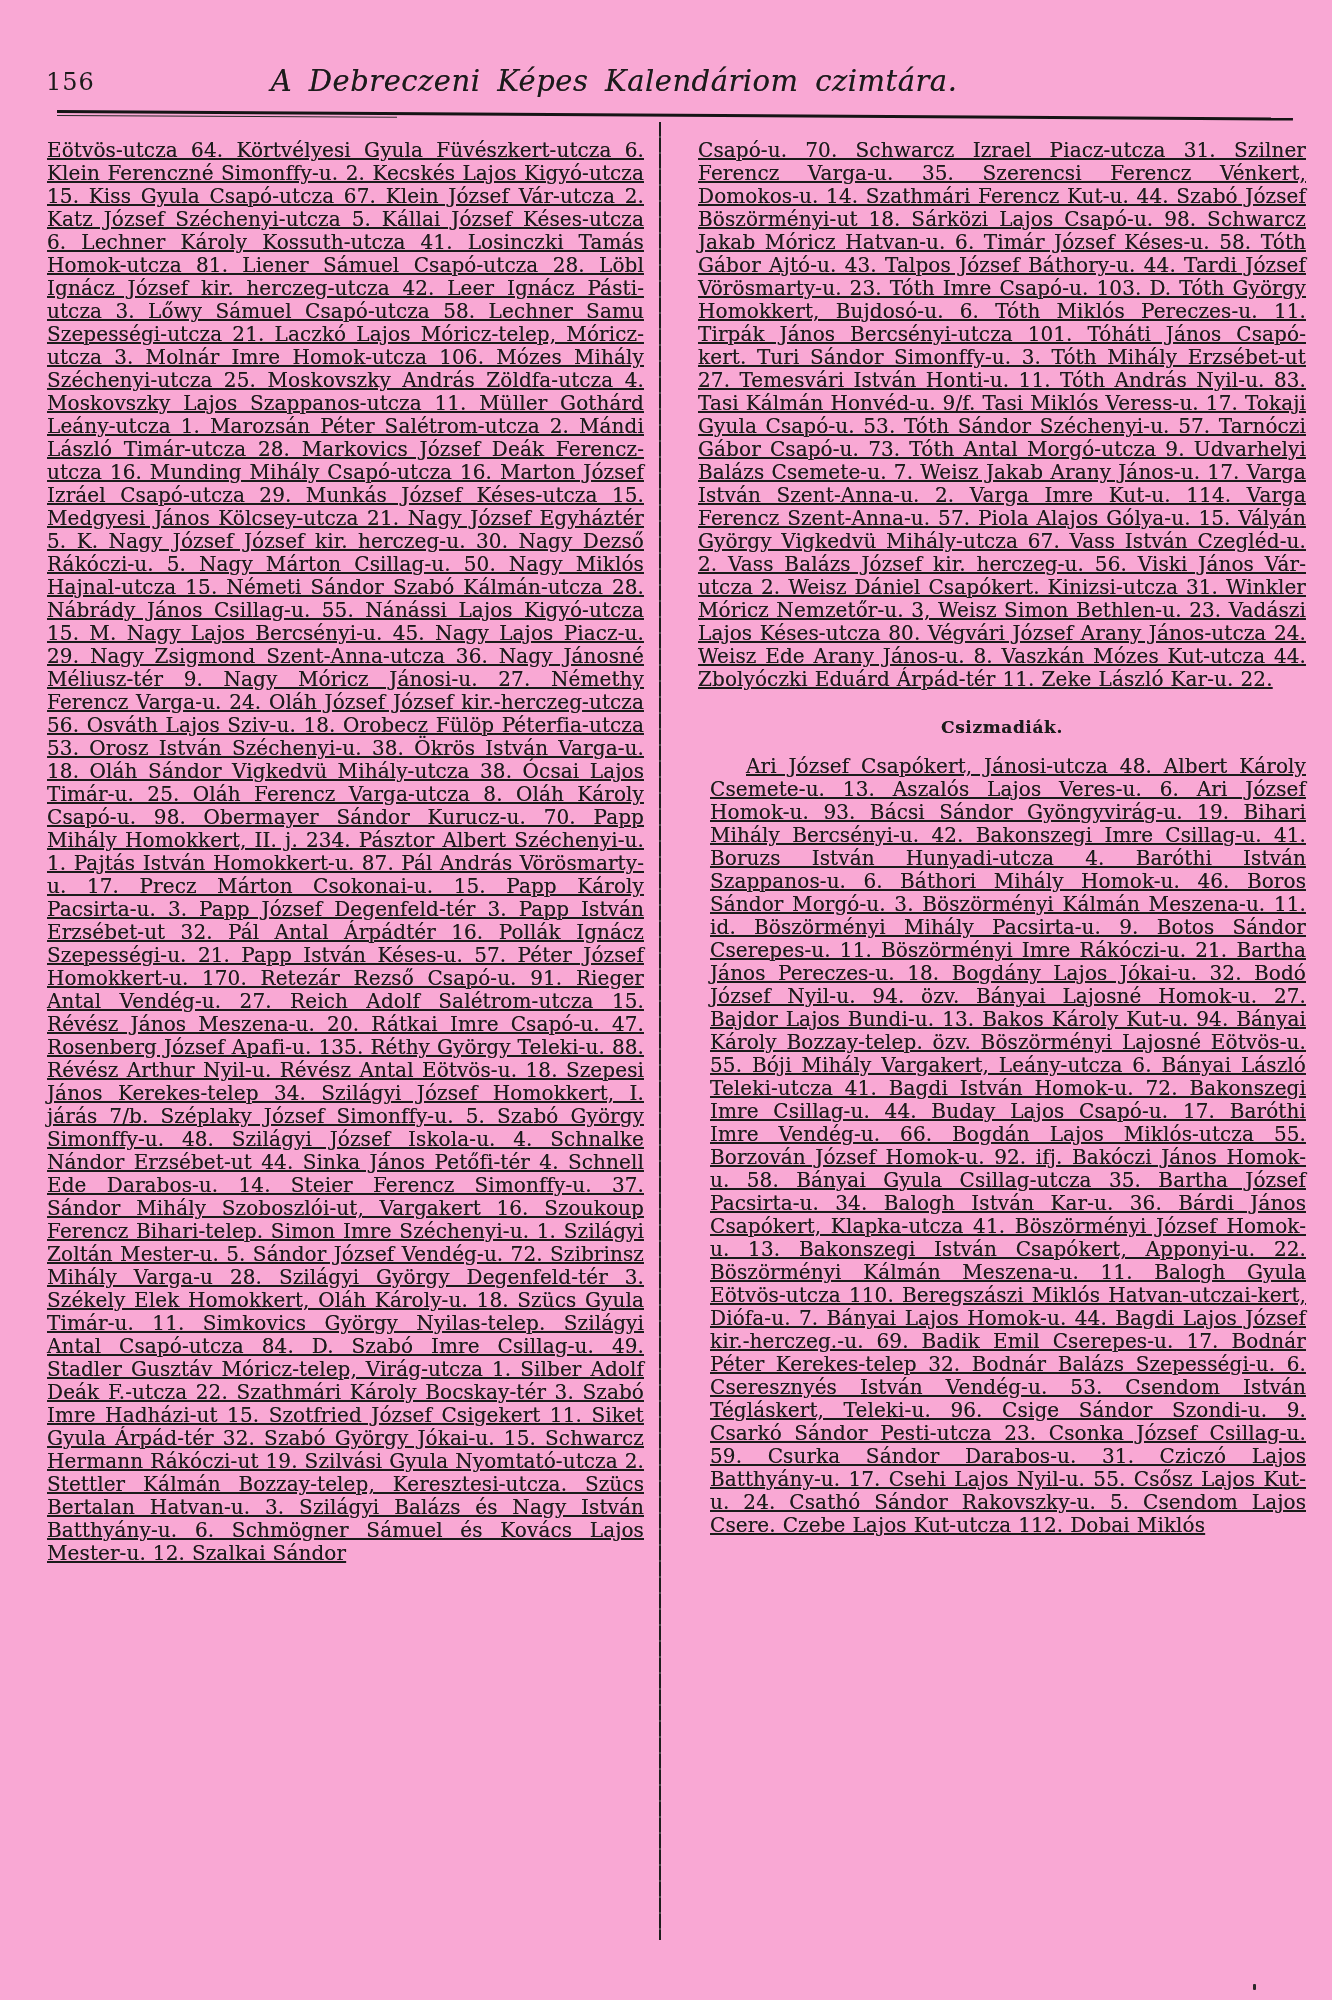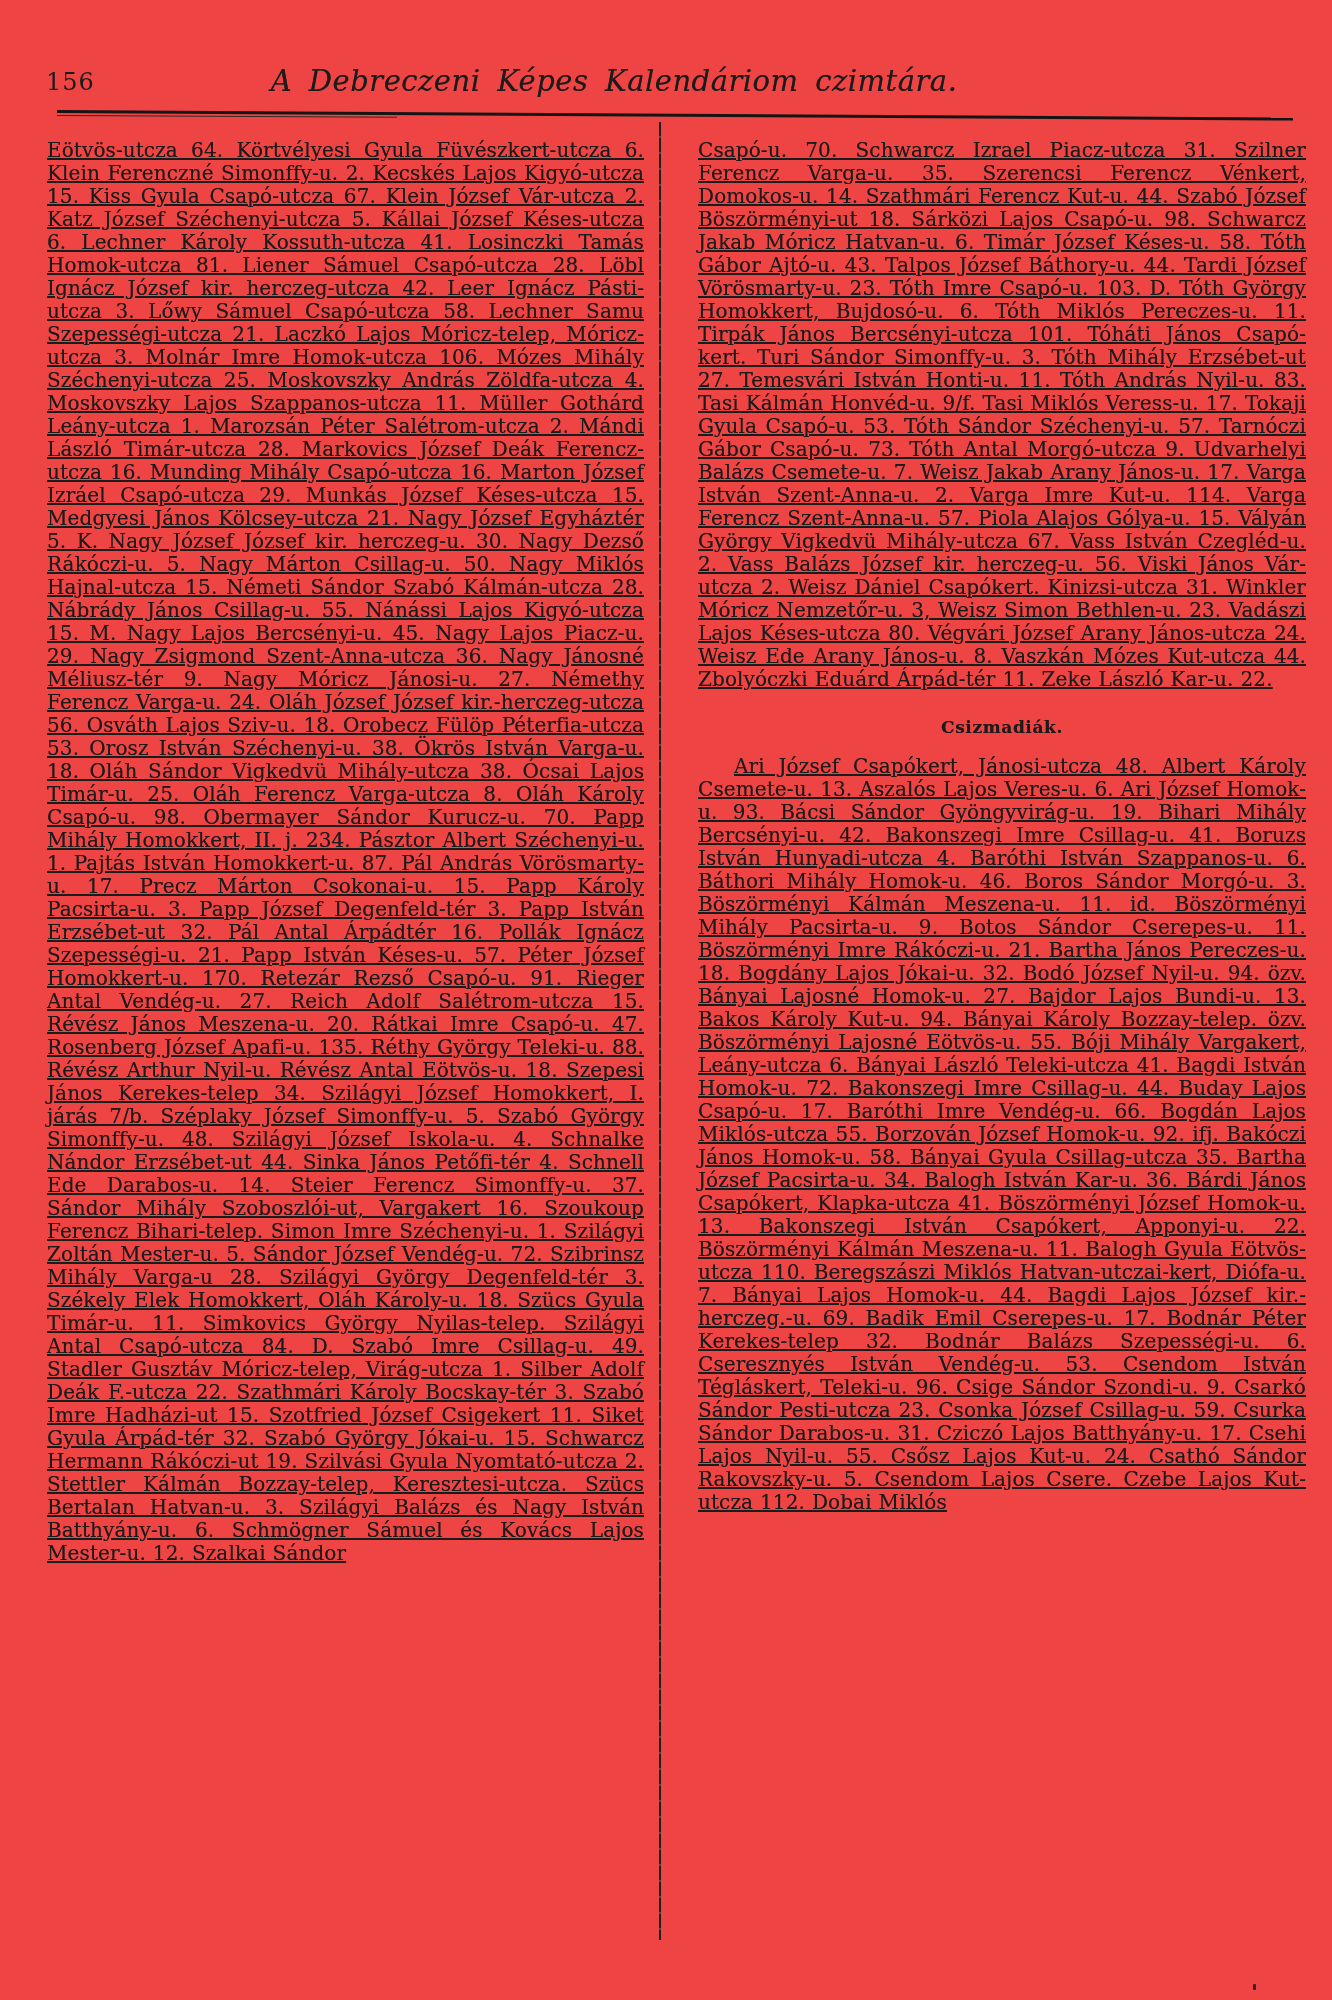--- a/index.html
+++ b/index.html
@@ -2,21 +2,21 @@
 <html lang="hu"><head>
 <meta charset="utf-8">
 <title>156 — A Debreczeni Képes Kalendáriom czimtára</title>
 <style>
   html, body { margin: 0; padding: 0; background: #e8e8e8; }
   .page {
     position: relative;
     width: 1332px;
     height: 2000px;
     margin: 0 auto;
-    background: #ef4444;
+    background: #f9a8d4;
     color: #1b1b1b;
     font-family: "DejaVu Serif", "Liberation Serif", serif;
     overflow: hidden;
   }
   .page * { box-sizing: border-box; }
 
   .page-number {
     position: absolute;
     left: 46px;
     top: 68px;
@@ -76,21 +76,21 @@
   .col p {
     margin: 0;
     font-size: 20px;
     line-height: 23px;
     text-align: justify;
     letter-spacing: 0.1px;
     word-spacing: 0.5px;
     text-shadow: 0 0 0.5px rgba(20,20,20,0.55);
     text-decoration: underline;
   }
-  .col p.indent { text-indent: 36px; }
+  .col p.indent { text-indent: 36px; margin-left: 12px; }
 
   .section-heading {
     margin: 26px 0 18px 0;
     text-align: center;
     font-weight: bold;
     font-size: 17px;
     letter-spacing: 0.6px;
     text-shadow: 0 0 0.5px rgba(20,20,20,0.6);
   }
 

